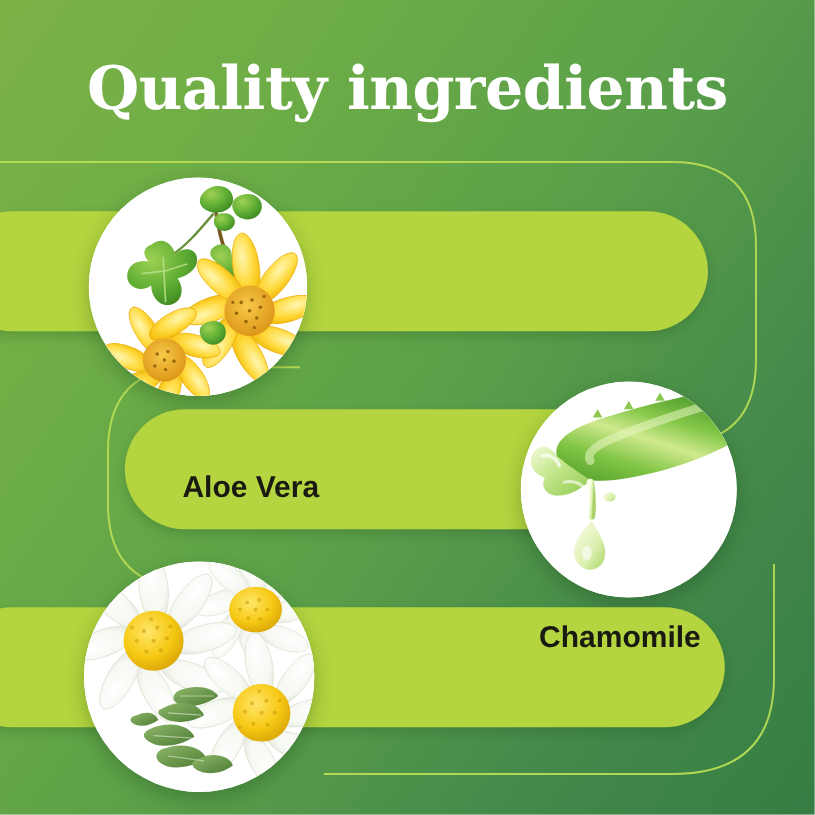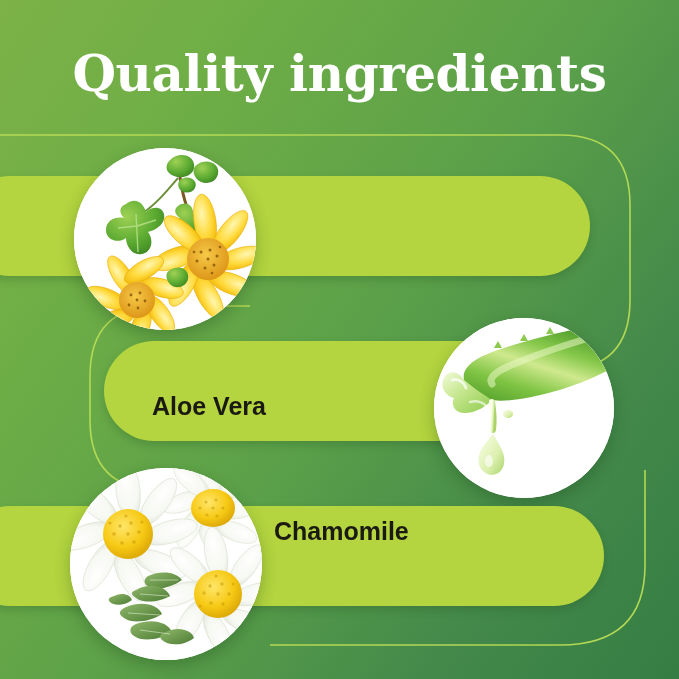--- a/index.html
+++ b/index.html
@@ -36,21 +36,21 @@
     background:#b4d53f;
     box-shadow:0 4px 9px rgba(26,70,25,0.22);
   }
   .pill-1{left:-40px;top:176px;width:630px;height:100px;border-radius:50px;}
   .pill-2{left:104px;top:341px;width:500px;height:100px;border-radius:50px;}
   .pill-3{left:-40px;top:506px;width:644px;height:100px;border-radius:50px;}
 
   .pill-text{position:absolute;}
   .t1{left:274px;top:186px;width:310px;}
   .t2{left:152px;top:352px;width:300px;margin-top:40px;}
-  .t3{left:274px;top:517px;width:310px;}
+  .t3{left:274px;top:517px;width:310px;text-align:right;}
 
   .ing-name{
     font-size:25px;font-weight:bold;color:#1a1a12;
     line-height:1.15;white-space:nowrap;
   }
   .ing-desc{
     font-size:22px;font-weight:normal;color:#1d1d14;
     line-height:1.2;margin-top:2px;white-space:nowrap;
   }
 

